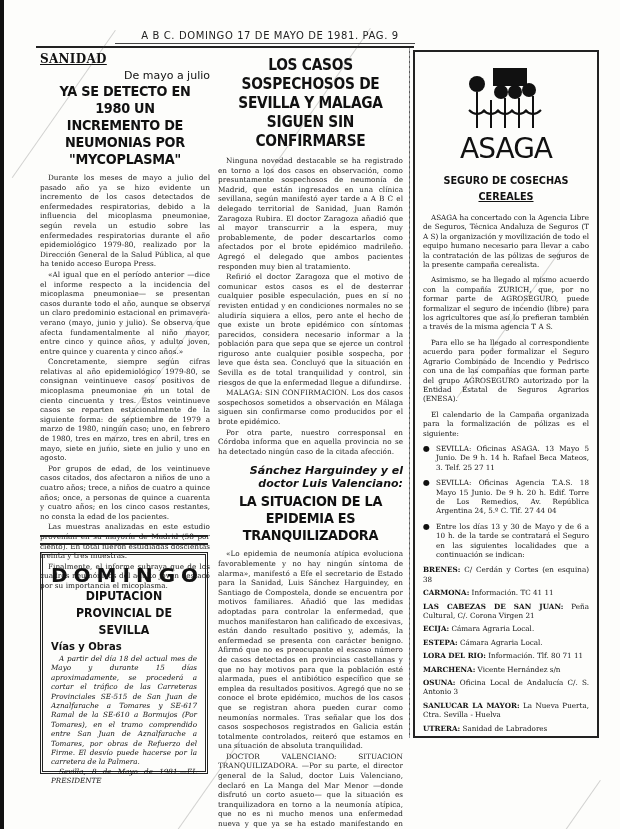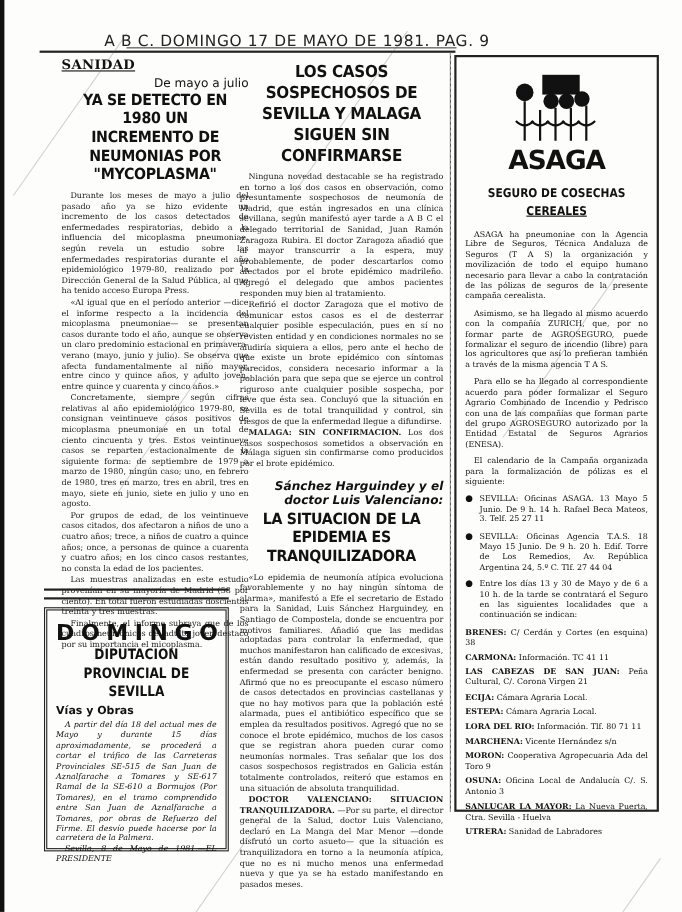--- a/index.html
+++ b/index.html
@@ -1,42 +1,42 @@
 <!DOCTYPE html>
 <html><head>
 <meta charset="utf-8">
 <style>
   * { box-sizing: border-box; margin: 0; padding: 0; }
   html, body { width: 620px; height: 829px; background: #fdfdfb; overflow: hidden; }
   body { position: relative; font-family: "DejaVu Serif", serif; color: #111; }
   .blackbar { position: absolute; left: 0; top: 0; width: 4px; height: 829px; background: #111; }
-  .folio { position: absolute; top: 30px; left: 0; width: 540px; text-align: center; font-family: "DejaVu Sans", sans-serif; font-size: 14px; letter-spacing: 0.6px; color: #222; }
+  .folio { position: absolute; top: 30px; left: 0; width: 540px; text-align: center; font-family: "DejaVu Sans", sans-serif; font-size: 10px; letter-spacing: 0.6px; color: #222; }
   .rule-top { position: absolute; top: 46px; left: 36px; width: 378px; height: 2px; background: #222; }
   .rule-top2 { position: absolute; top: 43px; left: 115px; width: 300px; height: 1px; background: #444; }
   .vrule { position: absolute; top: 48px; left: 409px; width: 1px; height: 690px; background: #555; border-left: 1px dashed #999; }
   .col { position: absolute; }
-  .col1 { left: 56px; top: 52px; width: 170px; }
+  .col1 { left: 40px; top: 52px; width: 170px; }
   .col2 { left: 218px; top: 56px; width: 185px; }
   .col3 { left: 413px; top: 50px; width: 186px; height: 688px; border: 2px solid #222; padding: 8px 8px; }
   .section-label { font-family: "DejaVu Serif", serif; font-weight: bold; font-size: 12px; letter-spacing: 0.3px; text-decoration: underline; margin-bottom: 3px; }
   .kicker { text-align: right; font-family: "DejaVu Sans", sans-serif; font-size: 11px; margin: 2px 0 1px; }
   .headline { text-align: center; font-family: "DejaVu Sans", sans-serif; font-weight: bold; font-size: 14px; line-height: 17px; letter-spacing: -0.3px; transform: scaleX(0.92); transform-origin: center; }
   .headline.big { font-size: 15px; line-height: 19px; }
   .body { font-size: 7.3px; line-height: 9.6px; text-align: justify; color: #1a1a1a; margin-top: 5px; }
   .body p { text-indent: 8px; margin-bottom: 1px; }
-  .body .lead { font-weight: bold; }
+  .body .lead { font-weight: normal; }
   .ad-box { position: absolute; left: 40px; top: 552px; width: 168px; height: 222px; border: 3px double #222; padding: 6px 8px; }
   .ad-rules { position: absolute; left: 40px; top: 535px; width: 168px; height: 10px; border-top: 2px solid #222; border-bottom: 2px solid #222; }
   .ad-title { text-align: center; font-family: "DejaVu Sans", sans-serif; font-weight: bold; font-size: 20px; letter-spacing: 6px; margin-top: 2px; }
   .ad-org { text-align: center; font-family: "DejaVu Sans", sans-serif; font-weight: bold; font-size: 13px; line-height: 17px; transform: scaleX(0.85); }
   .ad-sub { text-align: left; font-family: "DejaVu Sans", sans-serif; font-weight: bold; font-size: 10px; margin: 3px 0 2px; }
   .ad-body { font-size: 7.2px; line-height: 9.4px; text-align: justify; font-style: italic; }
   .ad-body p { text-indent: 8px; }
   .asaga-logo { width: 90px; height: 64px; margin: 6px auto 0; display: block; }
-  .asaga-name { text-align: center; font-family: "DejaVu Sans", sans-serif; font-size: 24px; font-weight: bold; letter-spacing: -1px; margin-top: 2px; }
+  .asaga-name { text-align: center; font-family: "DejaVu Sans", sans-serif; font-size: 28px; font-weight: normal; letter-spacing: -1px; margin-top: 2px; }
   .asaga-tag { text-align: center; font-family: "DejaVu Sans", sans-serif; font-size: 11px; font-weight: bold; line-height: 16px; margin-top: 8px; transform: scaleX(0.88); }
   .asaga-tag .u { text-decoration: underline; }
   .asaga-body { font-size: 7.2px; line-height: 9.4px; text-align: justify; margin-top: 8px; }
   .asaga-body p { text-indent: 8px; margin-bottom: 6px; }
   .bullet { display: flex; gap: 6px; margin-bottom: 6px; }
   .bullet .dot { font-size: 8px; width: 8px; }
   .loc { margin-bottom: 4px; }
   .loc b { font-weight: bold; }
   .watermark { position: absolute; width: 1px; height: 180px; background: rgba(80,80,80,0.25); transform-origin: top left; }
 </style>
@@ -73,20 +73,21 @@
     <p>Sevilla, 8 de Mayo de 1981.—EL PRESIDENTE</p>
   </div>
 </div>
 
 <div class="col col2">
   <div class="headline big">LOS CASOS SOSPECHOSOS DE SEVILLA Y MALAGA SIGUEN SIN CONFIRMARSE</div>
   <div class="body">
     <p>Ninguna novedad destacable se ha registrado en torno a los dos casos en observación, como presuntamente sospechosos de neumonía de Madrid, que están ingresados en una clínica sevillana, según manifestó ayer tarde a A B C el delegado territorial de Sanidad, Juan Ramón Zaragoza Rubira. El doctor Zaragoza añadió que al mayor transcurrir a la espera, muy probablemente, de poder descartarlos como afectados por el brote epidémico madrileño. Agregó el delegado que ambos pacientes responden muy bien al tratamiento.</p>
     <p>Refirió el doctor Zaragoza que el motivo de comunicar estos casos es el de desterrar cualquier posible especulación, pues en sí no revisten entidad y en condiciones normales no se aludiría siquiera a ellos, pero ante el hecho de que existe un brote epidémico con síntomas parecidos, considera necesario informar a la población para que sepa que se ejerce un control riguroso ante cualquier posible sospecha, por leve que ésta sea. Concluyó que la situación en Sevilla es de total tranquilidad y control, sin riesgos de que la enfermedad llegue a difundirse.</p>
     <p><span class="lead">MALAGA: SIN CONFIRMACION.</span> <span>Los dos casos sospechosos sometidos a observación en Málaga siguen sin confirmarse como producidos por el brote epidémico.</span></p>
+    <p>Por otra parte, nuestro corresponsal en Córdoba informa que en aquella provincia no se ha detectado ningún caso de la citada afección.</p>
   </div>
   <div class="kicker" style="margin-top:8px;font-weight:bold;font-style:italic;">Sánchez Harguindey y el doctor Luis Valenciano:</div>
   <div class="headline" style="margin-top:3px;">LA SITUACION DE LA EPIDEMIA ES TRANQUILIZADORA</div>
   <div class="body">
     <p>«Lo epidemia de neumonía atípica evoluciona favorablemente y no hay ningún síntoma de alarma», manifestó a Efe el secretario de Estado para la Sanidad, Luis Sánchez Harguindey, en Santiago de Compostela, donde se encuentra por motivos familiares. Añadió que las medidas adoptadas para controlar la enfermedad, que muchos manifestaron han calificado de excesivas, están dando resultado positivo y, además, la enfermedad se presenta con carácter benigno. Afirmó que no es preocupante el escaso número de casos detectados en provincias castellanas y que no hay motivos para que la población esté alarmada, pues el antibiótico específico que se emplea da resultados positivos. Agregó que no se conoce el brote epidémico, muchos de los casos que se registran ahora pueden curar como neumonías normales. Tras señalar que los dos casos sospechosos registrados en Galicia están totalmente controlados, reiteró que estamos en una situación de absoluta tranquilidad.</p>
     <p><span class="lead">DOCTOR VALENCIANO: SITUACION TRANQUILIZADORA.</span> <span>—Por su parte, el director general de la Salud, doctor Luis Valenciano, declaró en La Manga del Mar Menor —donde disfrutó un corto asueto— que la situación es tranquilizadora en torno a la neumonía atípica, que no es ni mucho menos una enfermedad nueva y que ya se ha estado manifestando en pasados meses.</span></p>
   </div>
 </div>
 
 <div class="col col3">
@@ -108,21 +109,21 @@
       <path d="M50 44 Q58 52 66 44"></path>
         <path d="M64 44 Q72 52 80 44"></path>
     </g>
   </svg>
   <div class="asaga-name">ASAGA</div>
   <div class="asaga-tag">
     <div>SEGURO DE COSECHAS</div>
     <div class="u">CEREALES</div>
   </div>
   <div class="asaga-body">
-    <p>ASAGA ha pneumoniae con la Agencia Libre de Seguros, Técnica Andaluza de Seguros (T A S) la organización y movilización de todo el equipo humano necesario para llevar a cabo la contratación de las pólizas de seguros de la presente campaña cerealista.</p>
+    <p>ASAGA ha concertado con la Agencia Libre de Seguros, Técnica Andaluza de Seguros (T A S) la organización y movilización de todo el equipo humano necesario para llevar a cabo la contratación de las pólizas de seguros de la presente campaña cerealista.</p>
     <p>Asimismo, se ha llegado al mismo acuerdo con la compañía ZURICH, que, por no formar parte de AGROSEGURO, puede formalizar el seguro de incendio (libre) para los agricultores que así lo prefieran también a través de la misma agencia T A S.</p>
     <p>Para ello se ha llegado al correspondiente acuerdo para poder formalizar el Seguro Agrario Combinado de Incendio y Pedrisco con una de las compañías que forman parte del grupo AGROSEGURO autorizado por la Entidad Estatal de Seguros Agrarios (ENESA).</p>
     <p>El calendario de la Campaña organizada para la formalización de pólizas es el siguiente:</p>
     <div class="bullet">
         <span class="dot">●</span>
         <span>SEVILLA: Oficinas ASAGA. 13 Mayo 5 Junio. De 9 h. 14 h. Rafael Beca Mateos, 3. Telf. 25 27 11</span>
       </div>
     <div class="bullet">
         <span class="dot">●</span>
         <span>SEVILLA: Oficinas Agencia T.A.S. 18 Mayo 15 Junio. De 9 h. 20 h. Edif. Torre de Los Remedios, Av. República Argentina 24, 5.º C. Tlf. 27 44 04</span>
@@ -131,21 +132,20 @@
         <span class="dot">●</span>
         <span>Entre los días 13 y 30 de Mayo y de 6 a 10 h. de la tarde se contratará el Seguro en las siguientes localidades que a continuación se indican:</span>
       </div>
     <div class="loc"><b>BRENES:</b> <span>C/ Cerdán y Cortes (en esquina) 38</span></div>
     <div class="loc"><b>CARMONA:</b> <span>Información. TC 41 11</span></div>
     <div class="loc"><b>LAS CABEZAS DE SAN JUAN:</b> <span>Peña Cultural, C/. Corona Virgen 21</span></div>
     <div class="loc"><b>ECIJA:</b> <span>Cámara Agraria Local.</span></div>
     <div class="loc"><b>ESTEPA:</b> <span>Cámara Agraria Local.</span></div>
     <div class="loc"><b>LORA DEL RIO:</b> <span>Información. Tlf. 80 71 11</span></div>
     <div class="loc"><b>MARCHENA:</b> <span>Vicente Hernández s/n</span></div>
-    <div class="loc"><b>MORON:</b> <span>Cooperativa Agropecuaria Ada del Toro 9</span></div>
     <div class="loc"><b>OSUNA:</b> <span>Oficina Local de Andalucía C/. S. Antonio 3</span></div>
     <div class="loc"><b>SANLUCAR LA MAYOR:</b> <span>La Nueva Puerta, Ctra. Sevilla - Huelva</span></div>
     <div class="loc"><b>UTRERA:</b> <span>Sanidad de Labradores</span></div>
   </div>
 </div>
 
 <div class="watermark" style="left:115px;top:30px;transform:rotate(35deg);"></div>
 <div class="watermark" style="left:370px;top:28px;transform:rotate(35deg);"></div>
 <div class="watermark" style="left:210px;top:300px;transform:rotate(35deg);"></div>
 <div class="watermark" style="left:560px;top:250px;transform:rotate(35deg);"></div>

